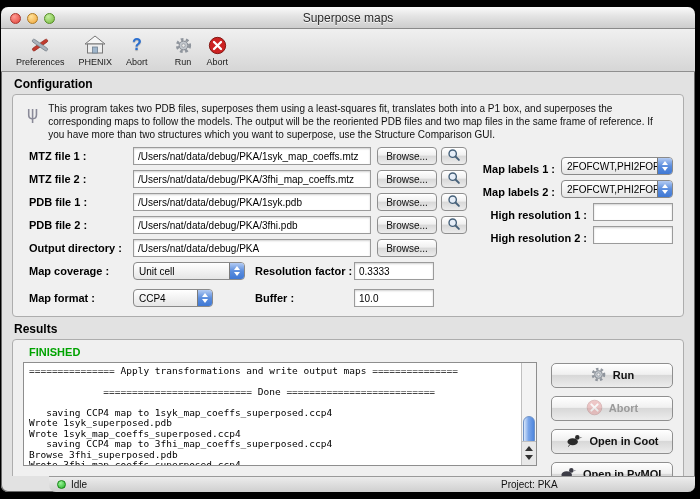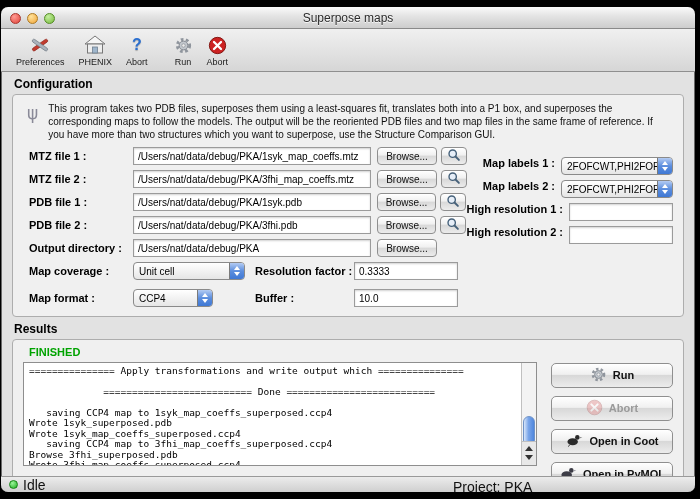--- a/index.html
+++ b/index.html
@@ -43,27 +43,27 @@
   .descr-icon { font-size:17px; color:#8a8a98; line-height:1; margin-top:3px; font-family:"DejaVu Sans",sans-serif; }
   .descr-text { font-size:10px; line-height:1.32; color:#101010; max-width:615px; }
 
   
   .form-row { display:flex; align-items:center; height:19px; margin:0 10px 4px 16px; }
   .f-label { width:104px; font-size:11px; font-weight:bold; color:#000; flex:0 0 auto; }
   .f-input { height:18px; border:1px solid #9b9b9b; background:#fff; font-size:10px;
     font-family:"Liberation Sans",sans-serif; padding:0 4px; color:#000;
     box-shadow: inset 0 1px 2px rgba(0,0,0,.18); }
   .f-input.path { width:238px; }
-  .f-input.small { width:104px; }
+  .f-input.small { width:80px; }
   .btn { background:linear-gradient(#ffffff,#f0f0f0 45%,#d8d8d8 50%,#ececec);
     border:1px solid #8f8f8f; border-radius:4px; font-size:10px; color:#111;
     font-family:"Liberation Sans",sans-serif; box-shadow: inset 0 1px 0 #fff; cursor:default; }
   .browse { width:60px; height:18px; margin-left:6px; }
   .mag-btn { width:26px; height:18px; margin-left:4px; display:flex; align-items:center; justify-content:center; }
-  .right-group { margin-left:auto; display:flex; align-items:flex-start;margin-top:20px; }
+  .right-group { margin-left:auto; display:flex; align-items:flex-end;margin-top:20px; }
   .f-label2 { font-size:11px; font-weight:bold; color:#000; margin-right:6px; white-space:nowrap; }
   .f-label2p { width:99px; font-size:11px; font-weight:bold; color:#000; flex:0 0 auto; }
 
   .combo { display:flex; align-items:center; height:18px; border:1px solid #8a8a8a; border-radius:4px;
     background:linear-gradient(#ffffff,#e6e6e6); overflow:hidden; }
   .combo.w112 { width:112px; }
   .combo.w80 { width:80px; }
   .combo-text { flex:1; font-size:10px; padding:0 5px; white-space:nowrap; overflow:hidden; color:#000; }
   .combo-cap { width:15px; align-self:stretch; border-left:1px solid #7a7a7a; flex:0 0 15px;
     background:linear-gradient(#b3cbf3,#5c8ede 50%,#3f78d4);
@@ -91,21 +91,21 @@
 
   .btn-col { width:122px; flex:0 0 122px; margin-left:14px; display:flex; flex-direction:column; gap:8px; padding-top:1px; }
   .action-btn { height:25px; border-radius:5px; display:flex; align-items:center; justify-content:center; gap:6px;
     font-size:11px; font-weight:bold; }
   .action-btn.disabled { color:#9a9a9a; }
   .action-btn.disabled svg { opacity:.45; }
 
   
   .statusbar { flex:0 0 16px; height:16px; border-top:1px solid #9a9a9a;
     background:linear-gradient(#ececec,#cfcfcf); display:flex; align-items:center;
-    padding:0 8px; font-size:14px; color:#111; position:relative; border-radius:0 0 7px 7px; }
+    padding:0 8px; font-size:10px; color:#111; position:relative; border-radius:0 0 7px 7px;margin-left:48px; }
   .status-dot { width:9px; height:9px; border-radius:50%; margin-right:5px;
     background:radial-gradient(circle at 35% 30%, #9bf59b, #1fae1f); border:1px solid #158515; }
   .project-label { position:absolute; left:452px; top:2px; }
 </style>
 </head>
 <body>
 
 <div class="window">
 
   <div class="titlebar">
@@ -287,21 +287,21 @@
       </div>
     </div>
 
     <div class="section-heading">Results</div>
 
     <div class="groupbox results-box">
       <div class="finished">FINISHED</div>
       <div class="results-body">
         <div class="console">
           <div class="console-inner">
-            <div class="console-line">=============== Apply transformations and write output which ===============</div>
+            <div class="console-line">=============== Apply transformations and write output maps ===============</div>
             <div class="console-line"></div>
             <div class="console-line">             ========================== Done ==========================</div>
             <div class="console-line"></div>
             <div class="console-line">   saving CCP4 map to 1syk_map_coeffs_superposed.ccp4</div>
             <div class="console-line">Wrote 1syk_superposed.pdb</div>
             <div class="console-line">Wrote 1syk_map_coeffs_superposed.ccp4</div>
             <div class="console-line">   saving CCP4 map to 3fhi_map_coeffs_superposed.ccp4</div>
             <div class="console-line">Browse 3fhi_superposed.pdb</div>
             <div class="console-line">Wrote 3fhi_map_coeffs_superposed.ccp4</div>
           </div>

